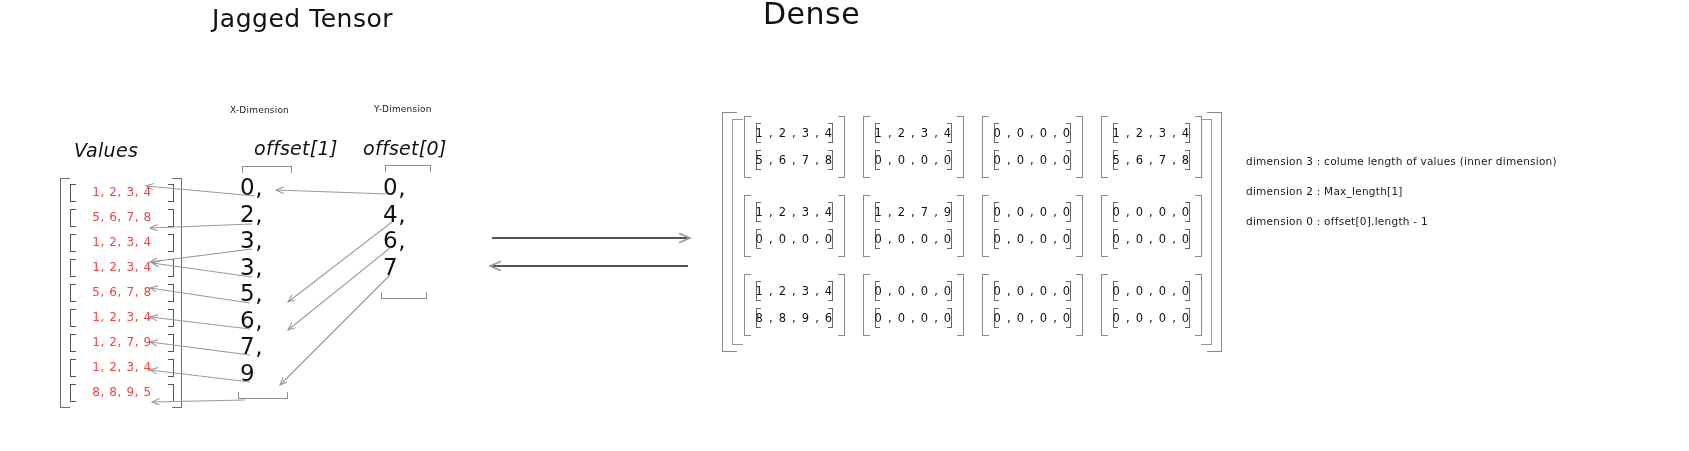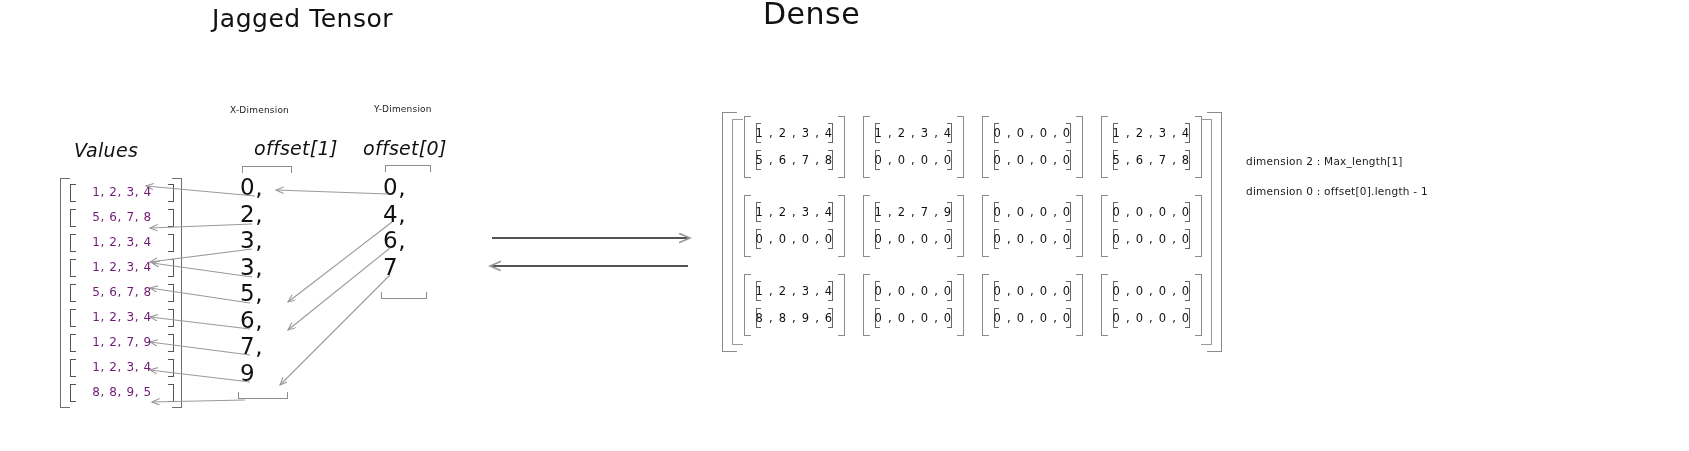--- a/index.html
+++ b/index.html
@@ -87,21 +87,21 @@
     border-top: 1.3px solid #6f6f6f;
     border-bottom: 1.3px solid #6f6f6f;
   }
   .value-row {
     position: absolute;
     left: 10px;
     width: 104px;
     height: 20px;
     font-size: 12px;
     letter-spacing: 0.6px;
-    color: #701a75;
+    color: #ef4444;
     display: flex;
     align-items: center;
     justify-content: center;
   }
   .value-row .vb-l, .value-row .vb-r {
     position: absolute;
     width: 5px; height: 16px;
     top: 2px;
     border-top: 1.1px solid #555;
     border-bottom: 1.1px solid #555;
@@ -479,20 +479,21 @@
             <span class="ib-l"></span>
             <span class="dtext">0 , 0 , 0 , 0</span>
             <span class="ib-r"></span>
           </div>
         </div>
       </div>
     </div>
 </div>
 
 <div class="abs" id="annotations">
+    <div class="annotation-line">dimension 3 : colume length of values (inner dimension)</div>
     <div class="annotation-line">dimension 2 : Max_length[1]</div>
     <div class="annotation-line">dimension 0 : offset[0].length - 1</div>
   </div>
 
 <svg id="arrow-layer" xmlns="http://www.w3.org/2000/svg">
   <defs>
     <marker id="ah" markerWidth="9" markerHeight="9" refX="7" refY="3" orient="auto">
       <path d="M0,0 L7,3 L0,6" fill="none" stroke="#9a9a9a" stroke-width="1"></path>
     </marker>
   </defs>

